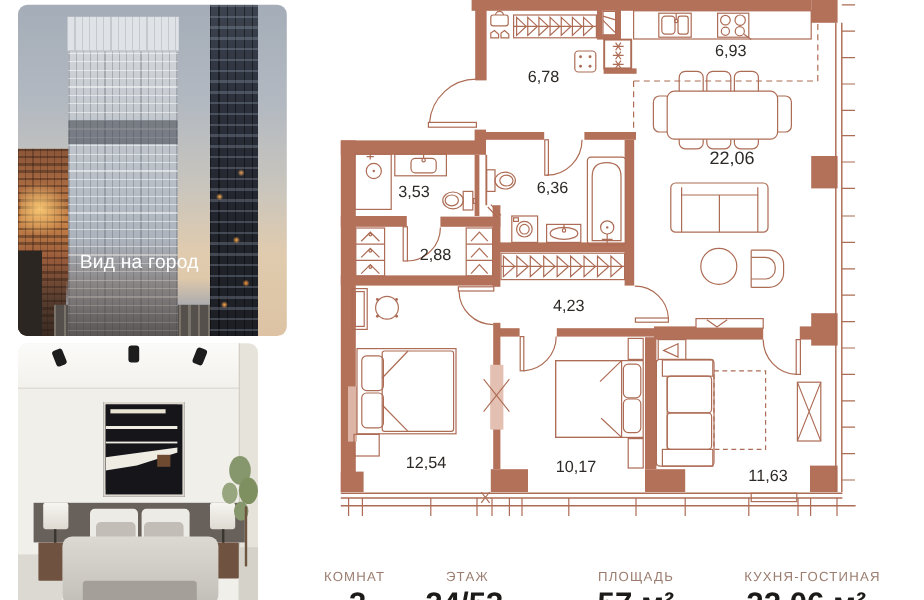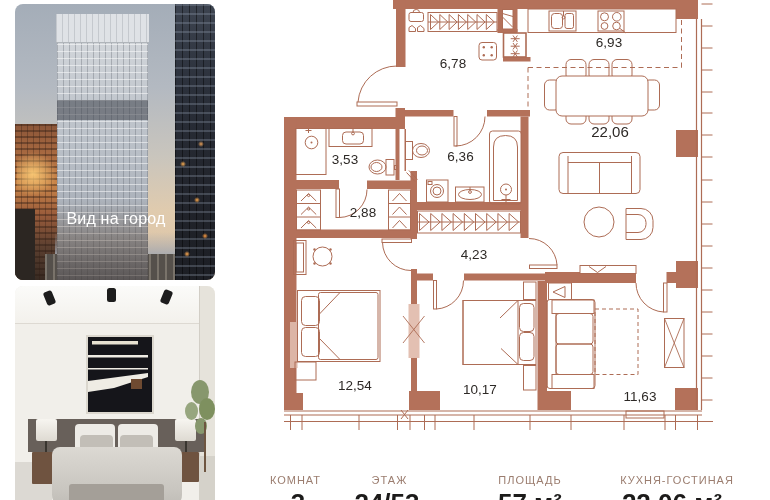--- a/index.html
+++ b/index.html
@@ -1,21 +1,21 @@
 <!DOCTYPE html>
 <html><head>
 <meta charset="utf-8">
 <style>
   html,body{margin:0;padding:0;}
   body{width:770px;height:500px;overflow:hidden;position:relative;background:#fff;
        font-family:"Liberation Sans",sans-serif;}
   .abs{position:absolute;}
   
   #ph1{left:15px;top:4px;width:200px;height:276px;border-radius:8px;overflow:hidden;
-       background:linear-gradient(180deg,#a4adb8 0%,#b3b9c1 30%,#c9c5bd 55%,#e0cbae 75%,#ddc3a4 100%);}
+       background:linear-gradient(180deg,#a4adb8 0%,#b3b9c1 30%,#c9c5bd 55%,#e0cbae 75%,#ddc3a4 100%);padding-left:24px;}
   #ph1 .bldgL{left:0;top:120px;width:46px;height:156px;
        background:linear-gradient(180deg,#8a5538 0%,#a96a41 20%,#c98549 38%,#9a5c3b 58%,#5d4030 78%,#382a22 100%);}
   #ph1 .bldgL:before{content:"";position:absolute;inset:0;
        background:repeating-linear-gradient(90deg,rgba(46,26,18,.32) 0 1px,rgba(255,255,255,0) 1px 6px),
                   repeating-linear-gradient(180deg,rgba(40,24,16,.38) 0 2px,rgba(255,255,255,0) 2px 6px);}
   #ph1 .glow{left:2px;top:148px;width:40px;height:44px;
        background:radial-gradient(ellipse at 40% 50%,rgba(255,206,120,.9),rgba(255,190,110,0) 70%);}
   #ph1 .lowL{left:0;top:205px;width:20px;height:71px;background:#2c2622;}
   #ph1 .back{left:40px;top:228px;width:140px;height:48px;
        background:linear-gradient(180deg,rgba(160,163,172,0),#a2a7b0 55%,#9298a2 100%);}

